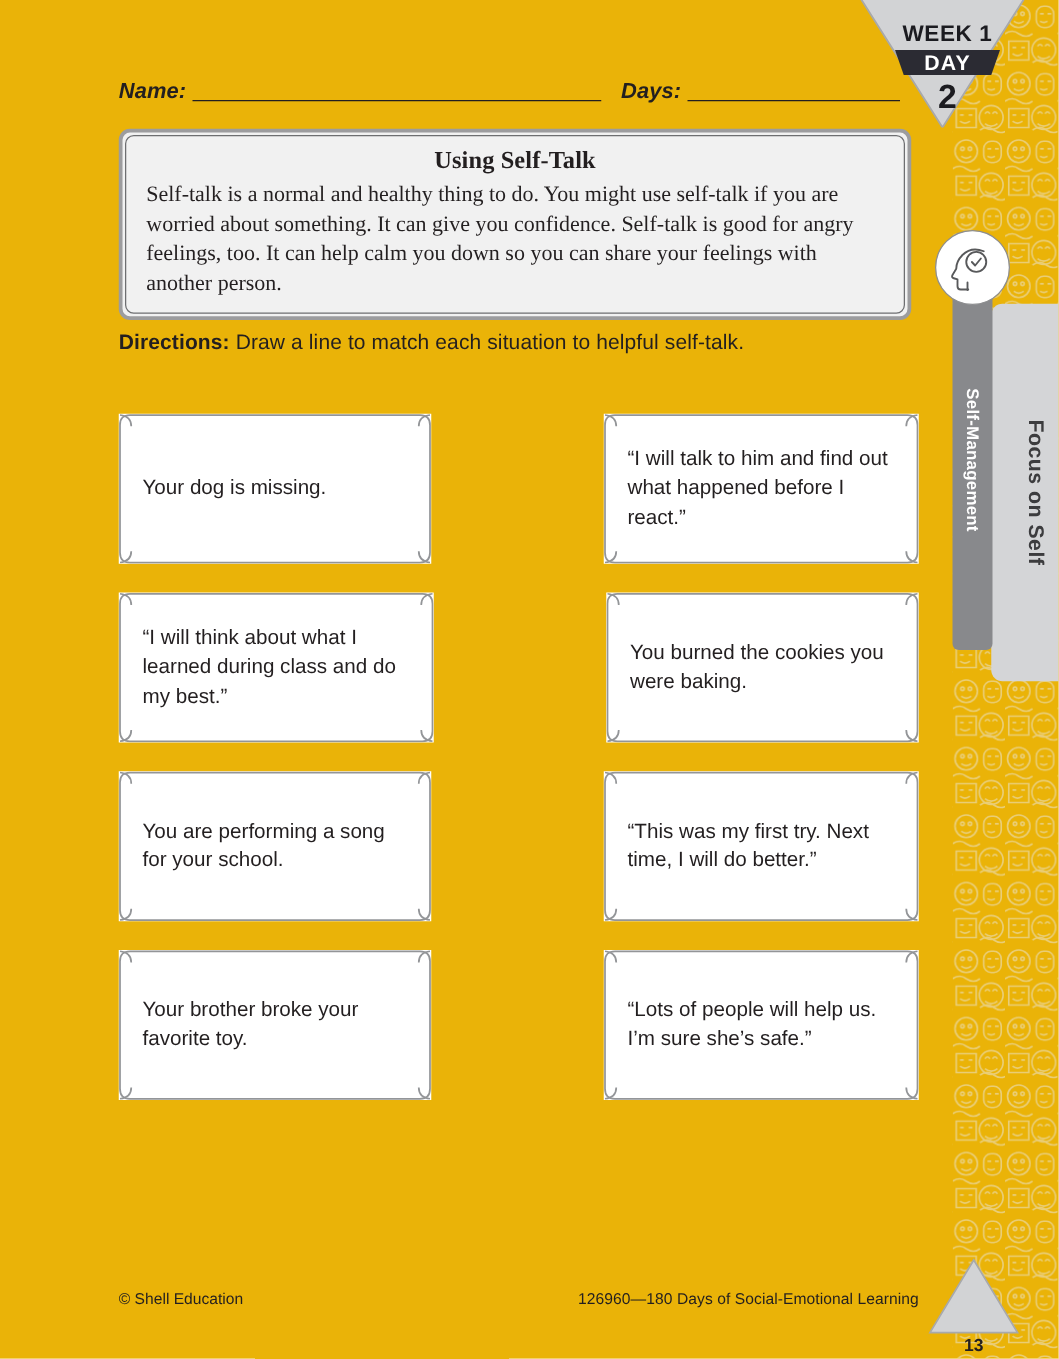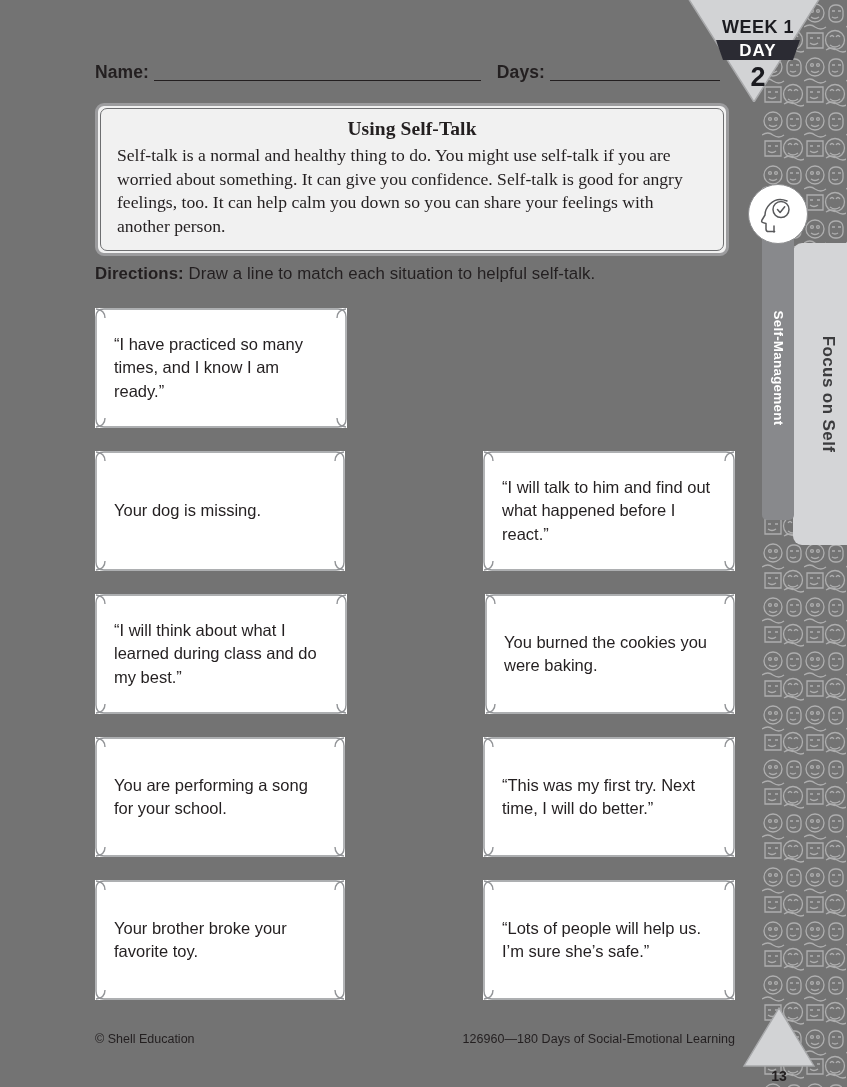--- a/index.html
+++ b/index.html
@@ -9,21 +9,21 @@
   }
   body {
     font-family: "Liberation Sans", sans-serif;
     color: #231f20;
   }
   #page {
     position: relative;
     width: 847px;
     height: 1087px;
     overflow: hidden;
-    background: #737373;
+    background: #eab308;
   }
 
   
   #doodle-pattern {
     position: absolute;
     top: 0;
     right: 0;
     width: 85px;
     height: 1087px;
     opacity: 0.5;
@@ -35,20 +35,21 @@
     position: absolute;
     left: 95px;
     top: 56px;
     width: 625px;
     height: 28px;
     display: flex;
     align-items: flex-end;
     font-size: 17.5px;
     font-weight: bold;
     letter-spacing: .1px;
+    font-style: italic;
   }
   .field-label { white-space: nowrap; padding-bottom: 1px; }
   .field-rule {
     flex: 1 1 auto;
     border-bottom: 1.6px solid #231f20;
     margin: 0 0 3px 5px;
     height: 1px;
   }
   #date-label { margin-left: 16px; }
   #date-rule { flex: 0 0 170px; }
@@ -284,27 +285,20 @@
   <div id="info-box">
     <div id="info-box-inner">
       <p id="info-title">Using Self-Talk</p>
       <p id="info-body">Self-talk is a normal and healthy thing to do.  You might use self-talk if you are worried about something.  It can give you confidence.  Self-talk is good for angry feelings, too.  It can help calm you down so you can share your feelings with another person.</p>
     </div>
   </div>
 
   <div id="match-grid">
 
     <div class="match-row">
-      <div class="card card-right">
-        <svg class="frame" viewBox="0 0 252 120" preserveAspectRatio="none" aria-hidden="true">
-          <path d="M1 9 q0 -8 8 -8 H243 q8 0 8 8 V111 q0 8 -8 8 H9 q-8 0 -8 -8 Z" fill="none" stroke="#939598" stroke-width="1.4"></path>
-          <path d="M1 1 q9 1 9 9 M251 1 q-9 1 -9 9 M1 119 q9 -1 9 -9 M251 119 q-9 -1 -9 -9" fill="none" stroke="#939598" stroke-width="1.4"></path>
-        </svg>
-        <p class="card-text">“I have practiced so many times, and I know I am ready.”</p>
-      </div>
     </div>
 
     <div class="match-row">
       <div class="card card-left">
         <svg class="frame" viewBox="0 0 250 120" preserveAspectRatio="none" aria-hidden="true">
           <path d="M1 9 q0 -8 8 -8 H241 q8 0 8 8 V111 q0 8 -8 8 H9 q-8 0 -8 -8 Z" fill="none" stroke="#939598" stroke-width="1.4"></path>
           <path d="M1 1 q9 1 9 9 M249 1 q-9 1 -9 9 M1 119 q9 -1 9 -9 M249 119 q-9 -1 -9 -9" fill="none" stroke="#939598" stroke-width="1.4"></path>
         </svg>
         <p class="card-text">Your dog is missing.</p>
       </div>

